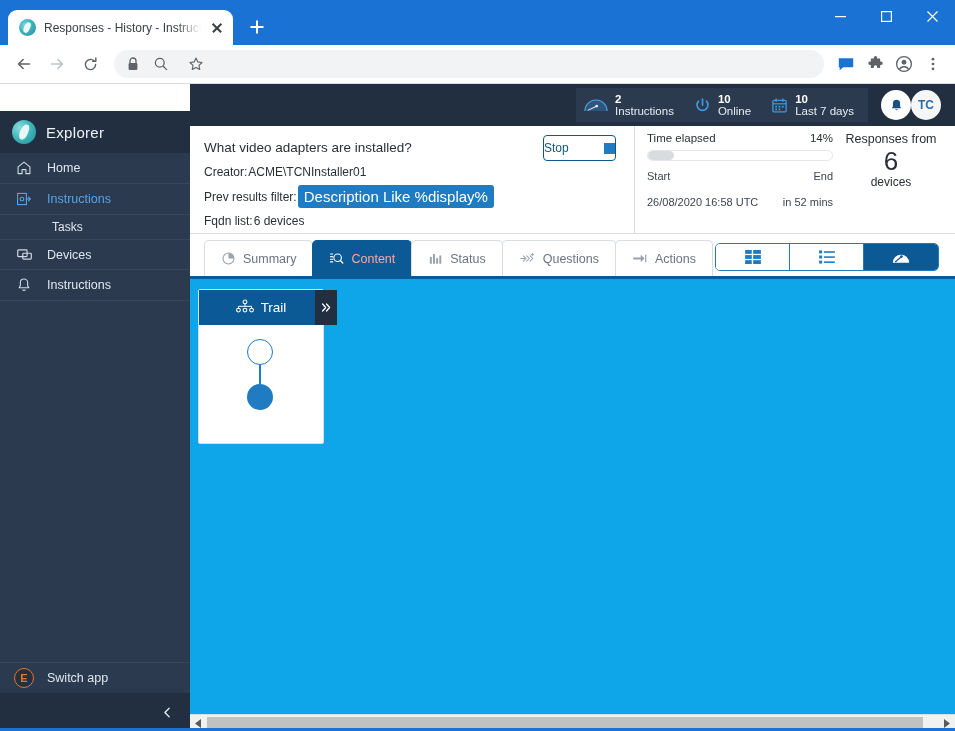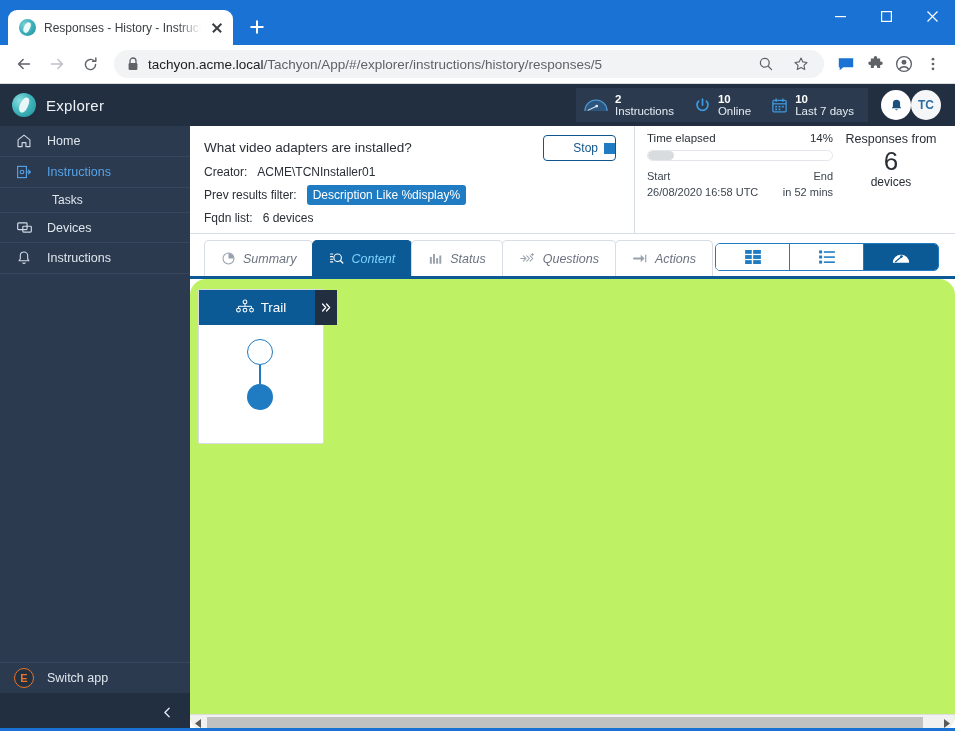--- a/index.html
+++ b/index.html
@@ -61,21 +61,21 @@
   }
   .omnibox .url { font-size: 13.5px; color: #202124; white-space: nowrap; overflow: hidden; flex: 1; }
   .omnibox .url .dim { color: #5f6368; }
   .tb-icon { width: 26px; height: 26px; display: flex; align-items: center; justify-content: center;
              cursor: pointer; color: #5f6368; flex: 0 0 26px; }
 
   
   .app { flex: 1; display: flex; background: #fff; position: relative; overflow: hidden; }
 
   
-  .sidebar { width: 190px; flex: 0 0 190px; background: #2b3a4f; display: flex; flex-direction: column; }
+  .sidebar { width: 190px; flex: 0 0 190px; background: #2b3a4f; display: flex; flex-direction: column; margin-top: 27px; }
   .brand { height: 42px; background: #222f40; display: flex; align-items: center; gap: 10px; padding-left: 12px; }
   .brand-logo { width: 24px; height: 24px; border-radius: 50%;
     background: radial-gradient(circle at 32% 32%, #8adde0 0%, #46b9bf 42%, #1d8f99 100%); position: relative; }
   .brand-logo::after { content: ""; position: absolute; left: 8px; top: 4px; width: 8px; height: 16px;
     background: #e9f6f7; border-radius: 60% 40% 50% 50%; transform: rotate(22deg); }
   .brand-name { color: #eef2f6; font-size: 15px; letter-spacing: .3px; }
   .nav { display: flex; flex-direction: column; }
   .nav-item {
     height: 31px; display: flex; align-items: center; gap: 13px; padding-left: 14px;
     color: #dfe6ee; font-size: 12.5px; border-bottom: 1px solid #36465c; cursor: pointer;
@@ -115,63 +115,63 @@
   .avatar { width: 30px; height: 30px; border-radius: 50%; background: #f4f6f8; 
             display: flex; align-items: center; justify-content: center; color: #2b6ca3;
             font-size: 12px; font-weight: bold; cursor: pointer; }
 
   .content-area { flex: 1; overflow: hidden; display: flex; flex-direction: column; position: relative; }
 
   
   .info-row { display: flex; height: 108px; flex: 0 0 108px; border-bottom: 1px solid #d8dde3; background: #fff; }
   .info-left { flex: 1; padding: 14px 16px 0 14px; position: relative; border-right: 1px solid #d8dde3; min-width: 0; }
   .q-title { font-size: 13.5px; color: #2a2f36; margin-bottom: 10px; }
-  .meta { font-size: 12px; color: #2a2f36; margin-bottom: 6px; display: flex; align-items: center; gap: 10px; }
-  .chip { background: #1f7bc2; color: #fff; font-size: 12px; padding: 3px 6px; border-radius: 3px; }
+  .meta { font-size: 12px; color: #2a2f36; margin-bottom: 6px; display: flex; align-items: center; gap: 1px; }
+  .chip { background: #1f7bc2; color: #fff; font-size: 15px; padding: 3px 6px; border-radius: 3px; }
   .stop-btn {
     position: absolute; right: 18px; top: 9px; width: 73px; height: 26px; border: 1px solid #12558c;
     border-radius: 4px; background: #fff; color: #12558c; font-size: 12px;
-    display: flex; align-items: center; justify-content: flex-end; gap: 6px; cursor: pointer;
+    display: flex; align-items: center; justify-content: space-between; gap: 6px; cursor: pointer;
   }
   .stop-sq { width: 11px; height: 11px; background: #1f7bc2; }
 
   .info-right { width: 320px; flex: 0 0 320px; display: flex; padding: 6px 14px 0 12px; justify-content: center; }
   .elapsed { flex: 1; min-width: 0; }
   .el-row { display: flex; justify-content: space-between; font-size: 11.5px; color: #2a2f36; }
   .el-row.small { font-size: 11px; color: #3d454f; }
   .pbar { height: 11px; background: #fff; border: 1px solid #e3e6ea; border-radius: 6px;
           margin: 6px 0 9px 0; overflow: hidden; }
   .pfill { height: 100%; background: #d9dcdf; border-radius: 6px; }
   .resp { width: 108px; flex: 0 0 108px; text-align: center; padding-left: 8px; }
   .resp .r1 { font-size: 12.5px; color: #2a2f36; line-height: 1.25; }
   .resp .r2 { font-size: 26px; color: #2a2f36; line-height: 1.05; }
   .resp .r3 { font-size: 12px; color: #2a2f36; }
 
   
   .tabs-row { height: 42px; flex: 0 0 42px; display: flex; align-items: flex-end;
               padding: 0 16px 0 14px; position: relative; }
-  .tabs { display: flex; align-items: flex-start; height: 36px; font-style: italic; }
+  .tabs { display: flex; align-items: flex-start; height: 36px; }
   .tb {
     height: 36px; display: flex; align-items: center; gap: 7px; padding: 0 16px;
     font-size: 12.5px; color: #6b7380; background: #fff; border: 1px solid #d8dde3;
     border-bottom: none; border-radius: 5px 5px 0 0; margin-right: -1px; cursor: pointer;
   }
   .tb .tico { color: #98a1ad; display: flex; align-items: center; }
-  .tb.active { background: #0b5a96; color: #7dd3fc; border-color: #0b5a96; }
+  .tb.active { background: #0b5a96; color: #fca5a5; border-color: #0b5a96; }
   .tb.active .tico { color: #fff; }
   .viewtoggle { position: absolute; right: 16px; bottom: 5px; display: flex;
                 border: 1px solid #1f7bc2; border-radius: 5px; overflow: hidden; }
   .vt { width: 74px; height: 26px; display: flex; align-items: center; justify-content: center;
         background: #fff; color: #1f7bc2; border-right: 1px solid #1f7bc2; cursor: pointer; }
   .vt:last-child { border-right: none; }
   .vt.active { background: #0b5a96; color: #fff; }
   .tabs-underline { height: 3px; background: #0b5a96; margin: 0 0 0 0; }
 
   
-  .work { flex: 1; position: relative; background: #bef264; overflow: hidden; border-radius: 16px; }
+  .work { flex: 1; position: relative; background: #0ea5e9; overflow: hidden; }
 
   .trail {
     position: absolute; left: 8px; top: 10px; width: 126px; height: 155px;
     border: 1px solid #d8dde3; background: #fff; border-radius: 2px;
   }
   .trail-head { height: 35px; background: #0b5a96; display: flex; align-items: center;
                 justify-content: center; gap: 7px; color: #fff; font-size: 13.5px; position: relative; }
   .trail-expand { position: absolute; right: -14px; top: 0; width: 22px; height: 35px; background: #222f40;
                   color: #fff; display: flex; align-items: center; justify-content: center;
                   font-size: 13px; cursor: pointer; }
@@ -242,21 +242,20 @@
       <svg width="17" height="17" viewBox="0 0 20 20">
           <path d="M16 10a6 6 0 1 1-1.8-4.3" fill="none" stroke="currentColor" stroke-width="1.7" stroke-linecap="round"></path>
           <path d="M16.3 2.4v3.8h-3.8" fill="none" stroke="currentColor" stroke-width="1.7" stroke-linecap="round" stroke-linejoin="round"></path>
         </svg>
     </div>
     <div class="omnibox">
       <svg width="12" height="14" viewBox="0 0 12 14">
           <path d="M3 6V4a3 3 0 0 1 6 0v2" fill="none" stroke="#5f6368" stroke-width="1.3"></path>
           <rect x="1.6" y="6" width="8.8" height="7" rx="1.2" fill="#5f6368"></rect>
         </svg>
-      <div class="url"><span>tachyon.acme.local</span><span class="dim">/Tachyon/App/#/explorer/instructions/history/responses/5</span></div>
       <div class="tb-icon">
         <svg width="16" height="16" viewBox="0 0 20 20">
             <circle cx="8.5" cy="8.5" r="5.5" fill="none" stroke="currentColor" stroke-width="1.6"></circle>
             <path d="M12.8 12.8L17 17" stroke="currentColor" stroke-width="1.6" stroke-linecap="round"></path>
           </svg>
       </div>
       <div class="tb-icon">
         <svg width="16" height="16" viewBox="0 0 20 20">
             <path d="M10 2.5l2.3 4.9 5.2.7-3.8 3.6 1 5.2-4.7-2.6-4.7 2.6 1-5.2L2.5 8.1l5.2-.7z" fill="none" stroke="currentColor" stroke-width="1.4" stroke-linejoin="round"></path>
           </svg>
@@ -446,21 +445,21 @@
                 <span>Time elapsed</span>
                 <span>14%</span>
               </div>
               <div class="pbar">
                 <div class="pfill" id="pfill" style="width: 14%;"></div>
               </div>
               <div class="el-row small">
                 <span>Start</span>
                 <span>End</span>
               </div>
-              <div class="el-row small" style="margin-top:4px">
+              <div class="el-row small" style="margin-top:14px">
                 <span>26/08/2020 16:58 UTC</span>
                 <span>in 52 mins</span>
               </div>
             </div>
             <div class="resp">
               <div class="r1">Responses from</div>
               <div class="r2">6</div>
               <div class="r3">devices</div>
             </div>
           </div>

